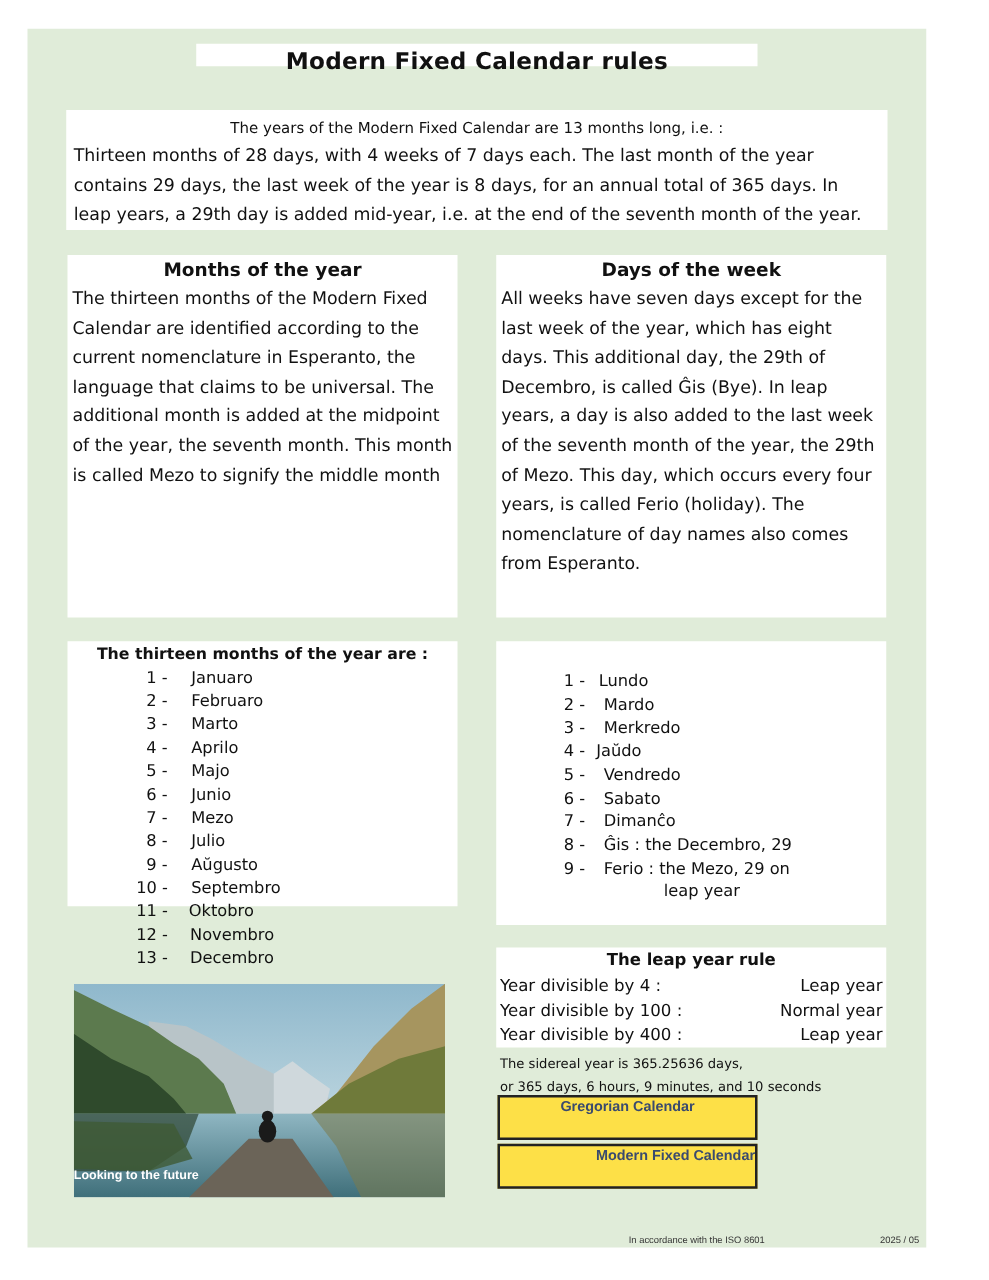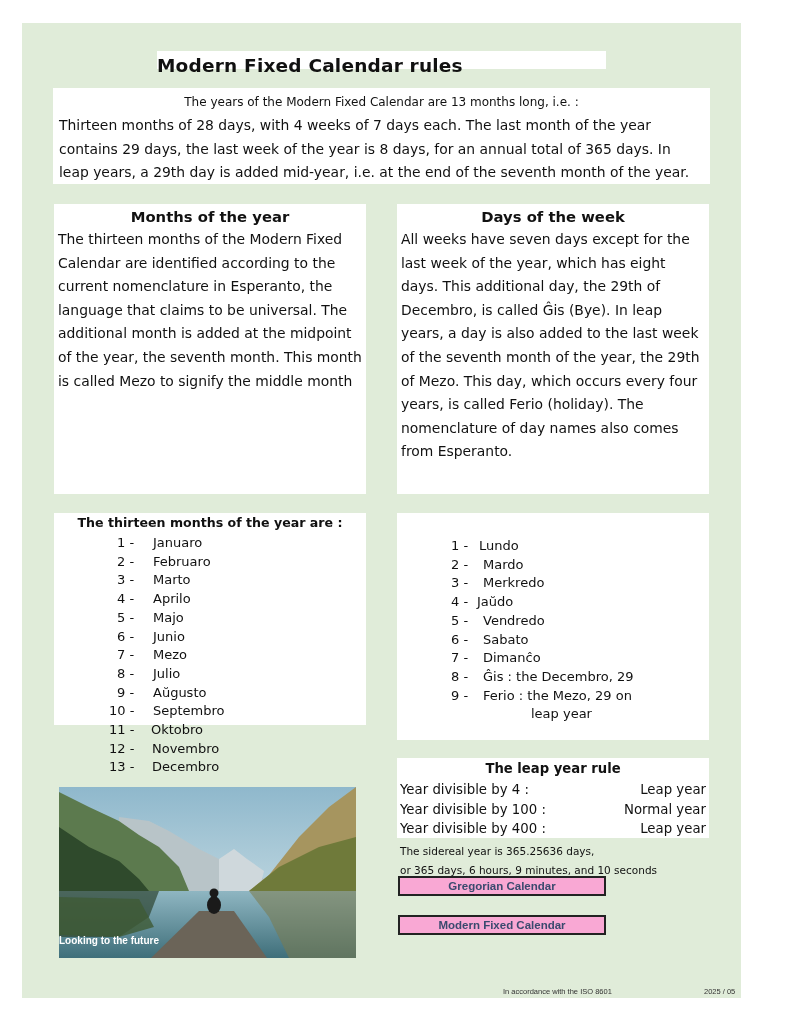--- a/index.html
+++ b/index.html
@@ -1,20 +1,20 @@
 <!DOCTYPE html>
 <html><head>
 <meta charset="utf-8">
 <style>
   html, body { margin: 0; padding: 0; background: #ffffff; }
   body { width: 791px; height: 1024px; position: relative; overflow: hidden;
          font-family: "DejaVu Sans", sans-serif; color: #111; }
   .page { position: absolute; left: 22px; top: 23px; width: 719px; height: 975px; background: #e0ecd9; }
   .box { position: absolute; background: #ffffff; box-sizing: border-box; }
-  .title-box { left: 135px; top: 28px; width: 449px; height: 18px; text-align: left;
+  .title-box { left: 135px; top: 12px; width: 449px; height: 18px; text-align: center;
                font-weight: bold; font-size: 18.5px; line-height: 29px; letter-spacing: 0.2px; }
   .intro-box { left: 31px; top: 65px; width: 657px; height: 96px; padding: 2px 6px 0 6px; }
   .intro-head { text-align: center; font-weight: normal; font-size: 12px; line-height: 24px; }
   .intro-text { font-size: 13.9px; line-height: 23.6px; }
   .col-l { left: 32px; width: 312px; }
   .col-r { left: 375px; width: 312px; }
   .para-box { top: 181px; height: 290px; padding: 0 4px; }
   .para-head { text-align: center; font-weight: bold; font-size: 14.8px; line-height: 23px; margin-top: 1px; }
   .para-text { font-size: 13.9px; line-height: 23.6px; }
   .months-box { top: 490px; height: 212px; }
@@ -24,26 +24,26 @@
   .months-list { left: 63px; top: 21px; }
   .days-list { left: 54px; top: 24px; }
   .li { white-space: nowrap; }
   .li .num { display: inline-block; width: 36px; }
   .days-list .li .num { width: 32px; }
   .li.cont { padding-left: 80px; }
   .leap-box { top: 735px; height: 80px; padding: 0 3px; }
   .leap-head { text-align: center; font-weight: bold; font-size: 13.2px; line-height: 22px; }
   .leap-row { display: flex; justify-content: space-between; font-size: 13.3px; line-height: 19.5px; }
   .sidereal { position: absolute; left: 378px; top: 819px; font-size: 10.5px; line-height: 19px; }
-  .btn { position: absolute; left: 376px; width: 208px; height: 20px; background: #f9a8d4;
+  .btn { position: absolute; left: 376px; width: 208px; height: 36px; background: #fde047;
          border: 2px solid #222; box-sizing: border-box; text-align: center;
          font-family: "Liberation Sans", sans-serif; font-weight: bold; font-size: 11.5px;
          line-height: 16px; color: #3a4a6e; cursor: pointer; }
   .btn-greg { top: 853px; }
-  .btn-mfc { top: 892px; }
+  .btn-mfc { top: 892px; text-align: right; }
   .photo { position: absolute; left: 37px; top: 764px; width: 297px; height: 171px; overflow: hidden; }
   .photo svg { display: block; }
   .caption { position: absolute; left: 0; right: 0; bottom: 12px; text-align: left; color: #ffffff;
              font-family: "Liberation Sans", sans-serif; font-weight: bold; font-size: 10px; }
   .footer-iso { position: absolute; left: 481px; top: 964px; font-family: "Liberation Sans", sans-serif; font-size: 7.5px; color: #333; }
   .footer-date { position: absolute; left: 682px; top: 964px; font-family: "Liberation Sans", sans-serif; font-size: 7.5px; color: #333; }
 </style>
 </head>
 <body>
 

